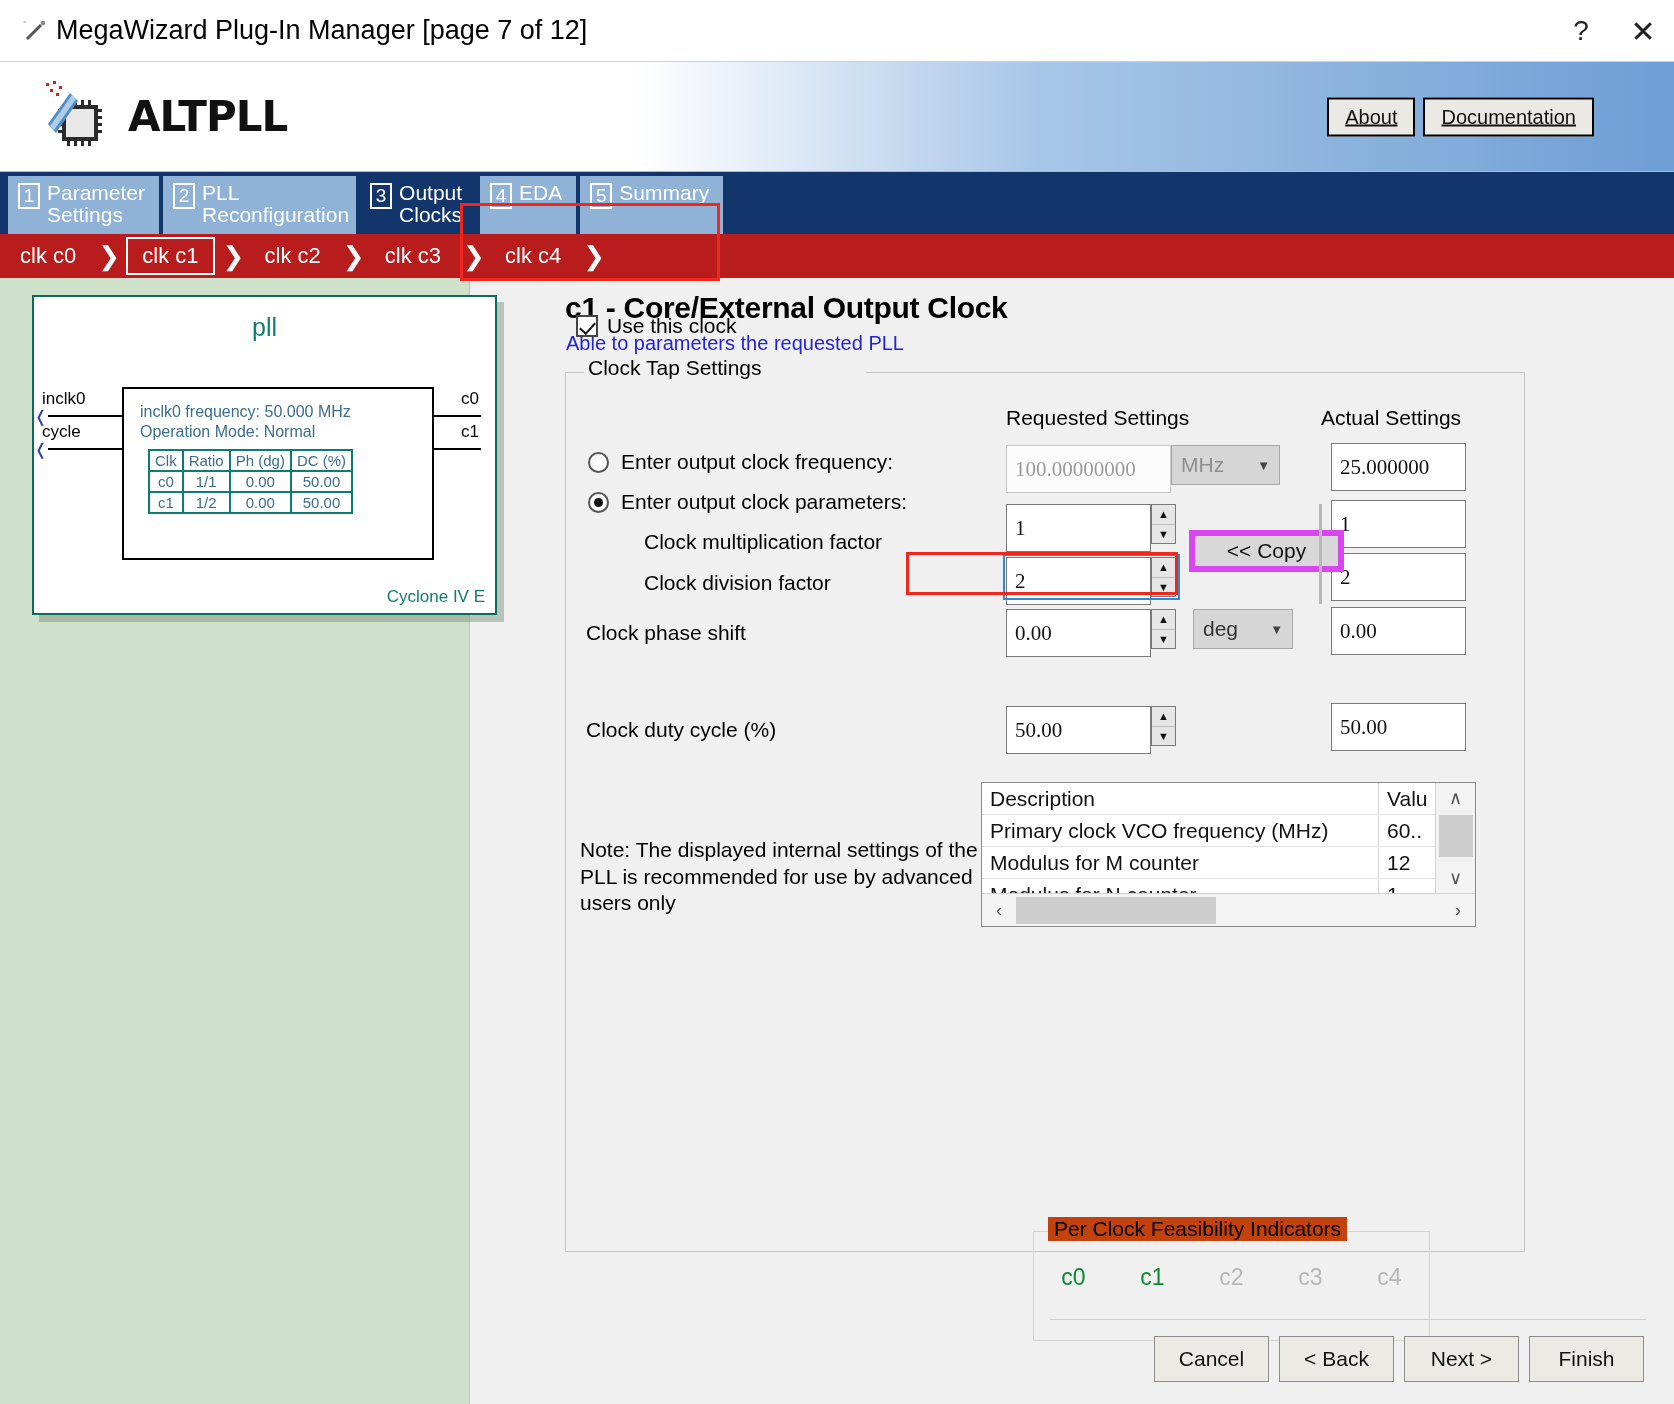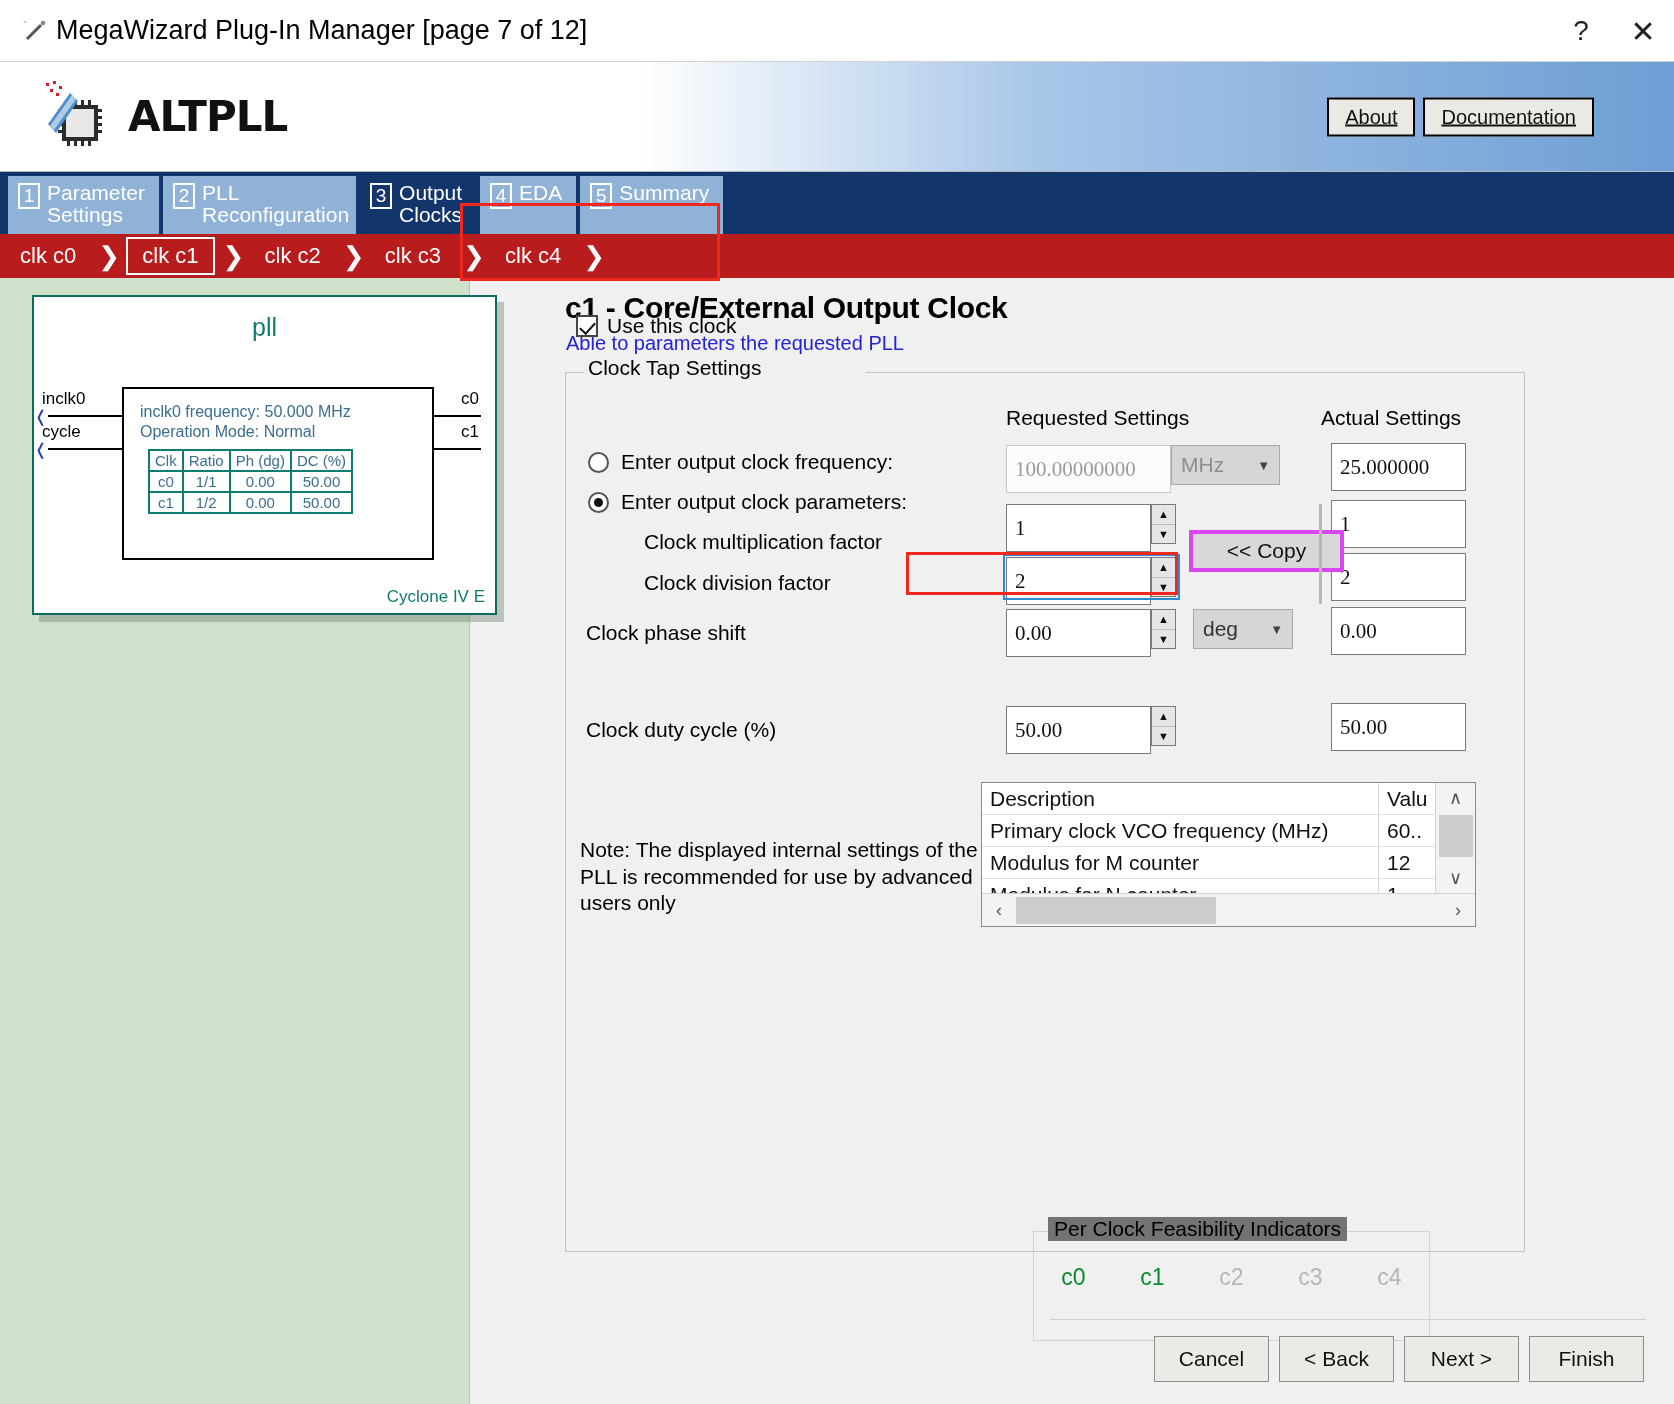--- a/index.html
+++ b/index.html
@@ -173,21 +173,21 @@
   }
   .spin div:first-child { border-bottom: 1px solid #bdbdbd; }
   .combo {
     position: absolute; background: #d6d6d6; border: 1px solid #a8a8a8; height: 40px;
     display: flex; align-items: center; justify-content: space-between; padding: 0 9px;
     font-size: 21px; color: #333;
   }
   .combo .caret { font-size: 13px; color: #444; }
   .combo.dis { color: #8e8e8e; }
   .copybtn {
-    position: absolute; background: #d8d8d8; border: 4px solid #d946ef; height: 42px;
+    position: absolute; background: #d8d8d8; border: 6px solid #d946ef; height: 42px;
     display: flex; align-items: center; justify-content: center; font-size: 21px; color: #111;
   }
   .redbox-div {
     position: absolute; border: 3px solid #f0271d; pointer-events: none; z-index: 6;
   }
   .bluefocus { position: absolute; border: 2px solid #2f8ad6; pointer-events: none; z-index: 6; }
   .brace { position: absolute; width: 3px; background: #b8b8b8; }
 
   .note { position: absolute; font-size: 21px; color: #000; line-height: 1.27; width: 420px; }
 
@@ -213,21 +213,21 @@
   }
   .hscroll .arrow { width: 34px; text-align: center; font-size: 18px; color: #555; }
   .hscroll .thumb { height: 27px; width: 200px; background: #cdcdcd; }
   .hscroll .track { flex: 1; }
 
   .feas {
     position: absolute; left: 1190px; top: 1030px; width: 410px; height: 115px;
     border: 1px solid #d2d2d2;
   }
   .feas-legend {
-    position: absolute; left: 14px; top: -15px; background: #737373; padding: 0 6px;
+    position: absolute; left: 14px; top: -15px; background: #c2410c; padding: 0 6px;
     font-size: 21px; color: #000;
   }
   .feas-items { display: flex; gap: 0; justify-content: space-around; padding-top: 32px; }
   .feas-item { font-size: 23px; }
   .feas-ok { color: #0a8a2f; }
   .feas-off { color: #b6b6b6; }
 
   .footer-sep { position: absolute; left: 580px; right: 28px; bottom: 84px; height: 1px; background: #cfcfcf; }
   .footer {
     position: absolute; right: 30px; bottom: 22px; display: flex; gap: 10px;

